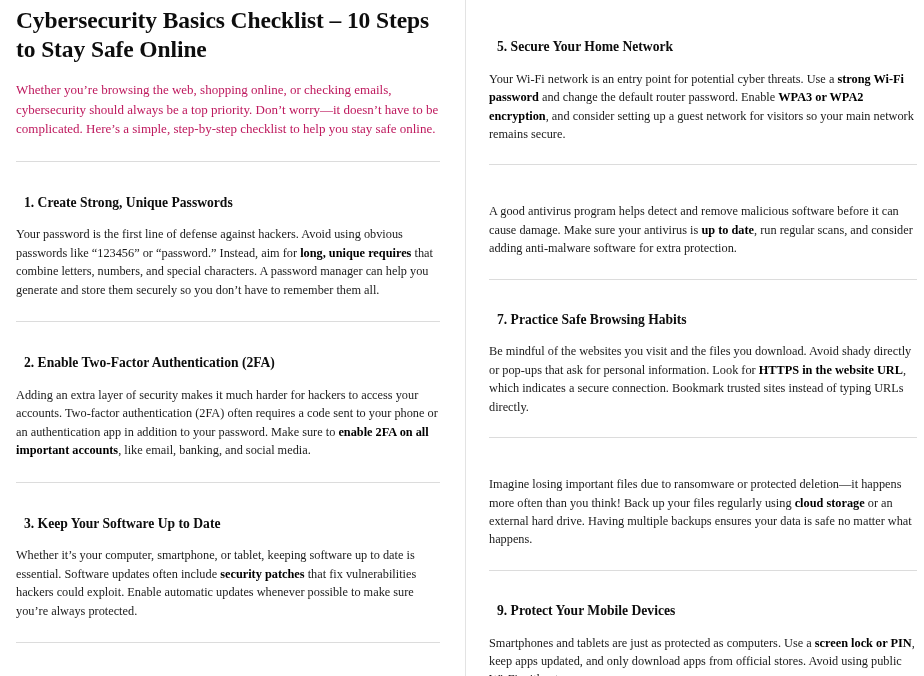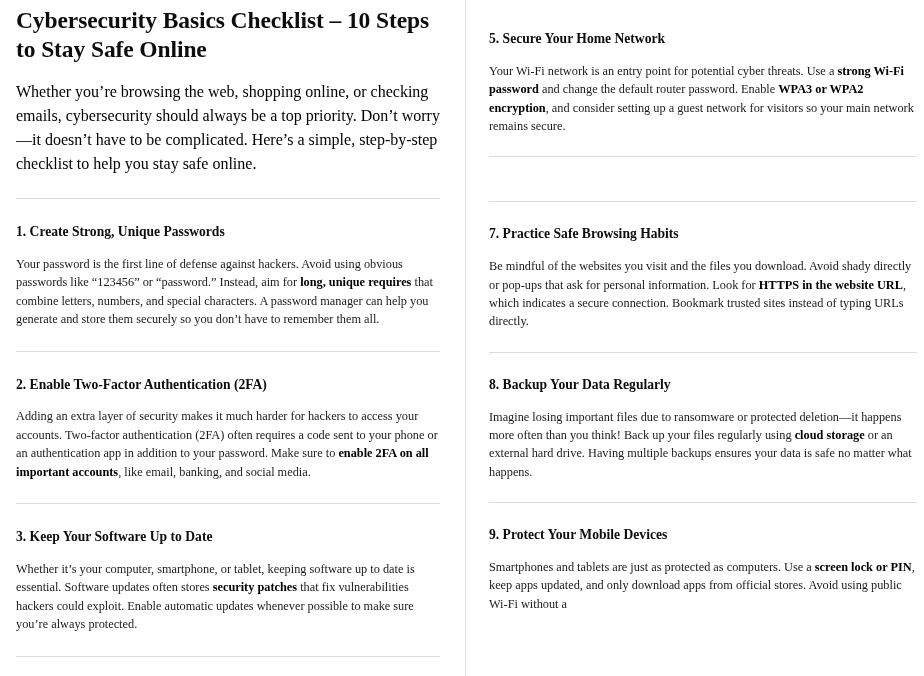--- a/index.html
+++ b/index.html
@@ -55,31 +55,31 @@
     padding: 6px 0 0 0;
     font-size: 23.5px;
     line-height: 1.22;
     font-weight: bold;
     letter-spacing: -0.1px;
     color: #0d0d0d;
   }
 
   p.intro {
     margin: 17px 0 0 0;
-    font-size: 16px;
+    font-size: 13px;
     line-height: 1.50;
-    color: #000000;
+    color: #be185d;
   }
 
   .section {
     margin: 0;
   }
 
   h2.section-title {
-    margin: 0;
+    margin: 8px;
     padding: 0;
     font-size: 13.6px;
     line-height: 1.3;
     font-weight: bold;
     color: #0d0d0d;
   }
 
   p.section-body {
     margin: 14px 0 0 0;
     font-size: 12.3px;
@@ -128,21 +128,21 @@
         </div>
         <div class="section">
           <h2 class="section-title">2. Enable Two-Factor Authentication (2FA)</h2>
           <p class="section-body"><span>Adding an extra layer of security makes it much harder for hackers to access your accounts. Two-factor authentication (2FA) often requires a code sent to your phone or an authentication app in addition to your password. Make sure to </span><b>enable 2FA on all important accounts</b><span>, like email, banking, and social media.</span></p>
         </div>
         <div class="rule-wrap">
           <hr class="rule">
         </div>
         <div class="section">
           <h2 class="section-title">3. Keep Your Software Up to Date</h2>
-          <p class="section-body"><span>Whether it’s your computer, smartphone, or tablet, keeping software up to date is essential. Software updates often stores </span><b>security patches</b><span> that fix vulnerabilities hackers could exploit. Enable automatic updates whenever possible to make sure you’re always protected.</span></p>
+          <p class="section-body"><span>Whether it’s your computer, smartphone, or tablet, keeping software up to date is essential. Software updates often include </span><b>security patches</b><span> that fix vulnerabilities hackers could exploit. Enable automatic updates whenever possible to make sure you’re always protected.</span></p>
         </div>
         <div class="rule-wrap">
           <hr class="rule">
         </div>
         <div class="section">
           <p class="section-body"><span>Phishing emails are one of the most common ways hackers gain access to personal information. Always </span></p>
         </div>
       </div>
   </div>
 
@@ -150,33 +150,33 @@
     <div style="height:30px"></div>
     <div id="right-sections">
         <div class="section">
           <h2 class="section-title">5. Secure Your Home Network</h2>
           <p class="section-body"><span>Your Wi-Fi network is an entry point for potential cyber threats. Use a </span><b>strong Wi-Fi password</b><span> and change the default router password. Enable </span><b>WPA3 or WPA2 encryption</b><span>, and consider setting up a guest network for visitors so your main network remains secure.</span></p>
         </div>
         <div class="rule-wrap-tight">
           <hr class="rule">
         </div>
         <div class="section">
+          <p class="section-body"><span>A good antivirus program helps detect and remove malicious software before it can cause damage. Make sure your antivirus is </span><b>up to date</b><span>, run regular scans, and consider adding anti-malware software for extra protection.</span></p>
         </div>
         <div class="rule-wrap-tight">
           <hr class="rule">
         </div>
         <div class="section">
           <h2 class="section-title">7. Practice Safe Browsing Habits</h2>
           <p class="section-body"><span>Be mindful of the websites you visit and the files you download. Avoid shady directly or pop-ups that ask for personal information. Look for </span><b>HTTPS in the website URL</b><span>, which indicates a secure connection. Bookmark trusted sites instead of typing URLs directly.</span></p>
         </div>
         <div class="rule-wrap-tight">
           <hr class="rule">
         </div>
         <div class="section">
-          <h2 class="section-title">8. Backup Your Data Regularly</h2>
           <p class="section-body"><span>Imagine losing important files due to ransomware or protected deletion—it happens more often than you think! Back up your files regularly using </span><b>cloud storage</b><span> or an external hard drive. Having multiple backups ensures your data is safe no matter what happens.</span></p>
         </div>
         <div class="rule-wrap-tight">
           <hr class="rule">
         </div>
         <div class="section">
           <h2 class="section-title">9. Protect Your Mobile Devices</h2>
           <p class="section-body"><span>Smartphones and tablets are just as protected as computers. Use a </span><b>screen lock or PIN</b><span>, keep apps updated, and only download apps from official stores. Avoid using public Wi-Fi without a </span></p>
         </div>
       </div>

